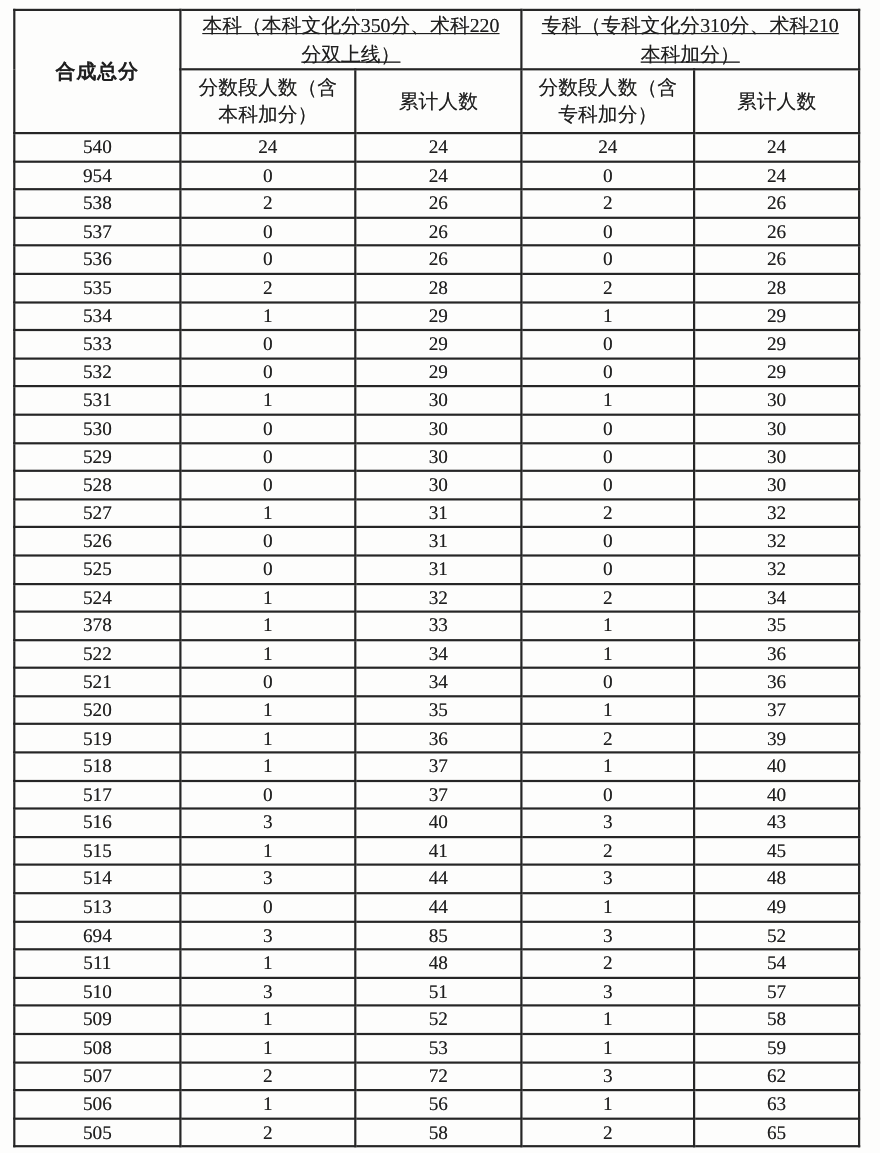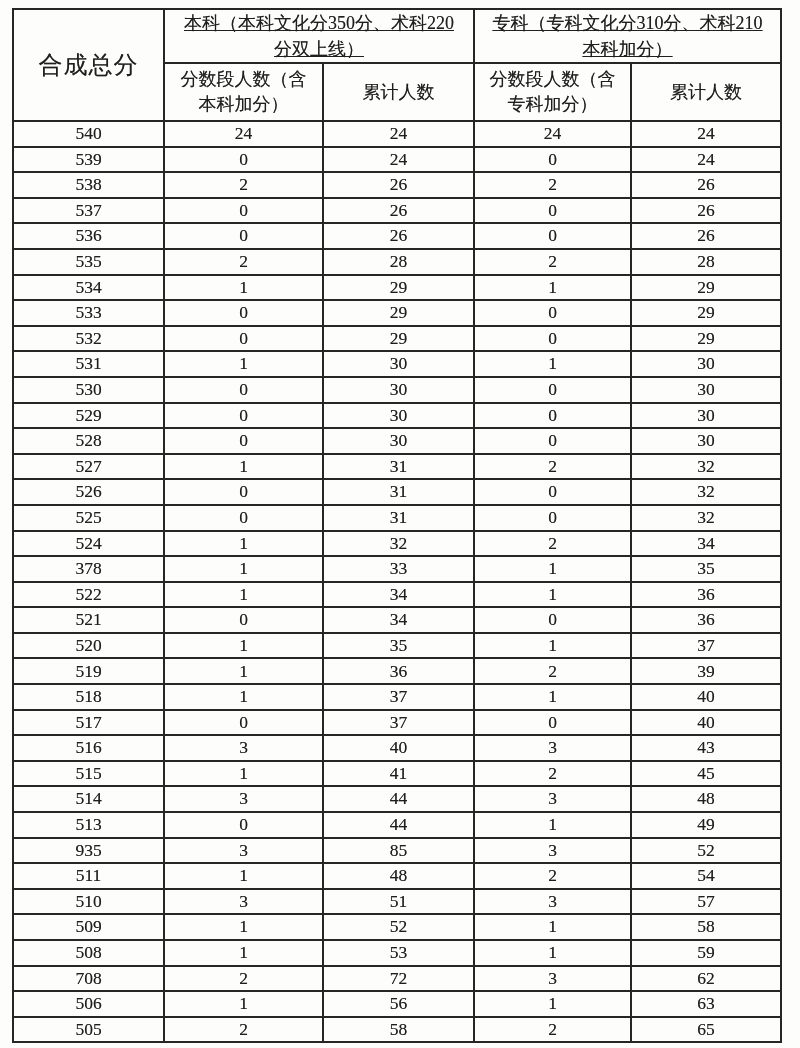--- a/index.html
+++ b/index.html
@@ -27,22 +27,23 @@
     background: #fdfdfc;
   }
   .score-table th, .score-table td {
     border: 2px solid #262626;
     text-align: center;
     vertical-align: middle;
     font-weight: normal;
     padding: 0;
   }
   .score-table th.corner {
-    font-size: 24px;
+    font-size: 18px;
     letter-spacing: 1px;
+    font-weight: bold;
   }
   .score-table th.group {
     height: 52px;
     font-size: 18px;
     line-height: 26px;
     white-space: pre-line;
     padding: 0 12px;
     text-decoration: underline;
   }
   .score-table th.sub {
@@ -93,21 +94,21 @@
     </thead>
     <tbody>
         <tr>
           <td>540</td>
           <td>24</td>
           <td>24</td>
           <td>24</td>
           <td>24</td>
         </tr>
         <tr>
-          <td>539</td>
+          <td>954</td>
           <td>0</td>
           <td>24</td>
           <td>0</td>
           <td>24</td>
         </tr>
         <tr>
           <td>538</td>
           <td>2</td>
           <td>26</td>
           <td>2</td>
@@ -282,21 +283,21 @@
           <td>48</td>
         </tr>
         <tr>
           <td>513</td>
           <td>0</td>
           <td>44</td>
           <td>1</td>
           <td>49</td>
         </tr>
         <tr>
-          <td>935</td>
+          <td>694</td>
           <td>3</td>
           <td>85</td>
           <td>3</td>
           <td>52</td>
         </tr>
         <tr>
           <td>511</td>
           <td>1</td>
           <td>48</td>
           <td>2</td>
@@ -317,21 +318,21 @@
           <td>58</td>
         </tr>
         <tr>
           <td>508</td>
           <td>1</td>
           <td>53</td>
           <td>1</td>
           <td>59</td>
         </tr>
         <tr>
-          <td>708</td>
+          <td>507</td>
           <td>2</td>
           <td>72</td>
           <td>3</td>
           <td>62</td>
         </tr>
         <tr>
           <td>506</td>
           <td>1</td>
           <td>56</td>
           <td>1</td>

